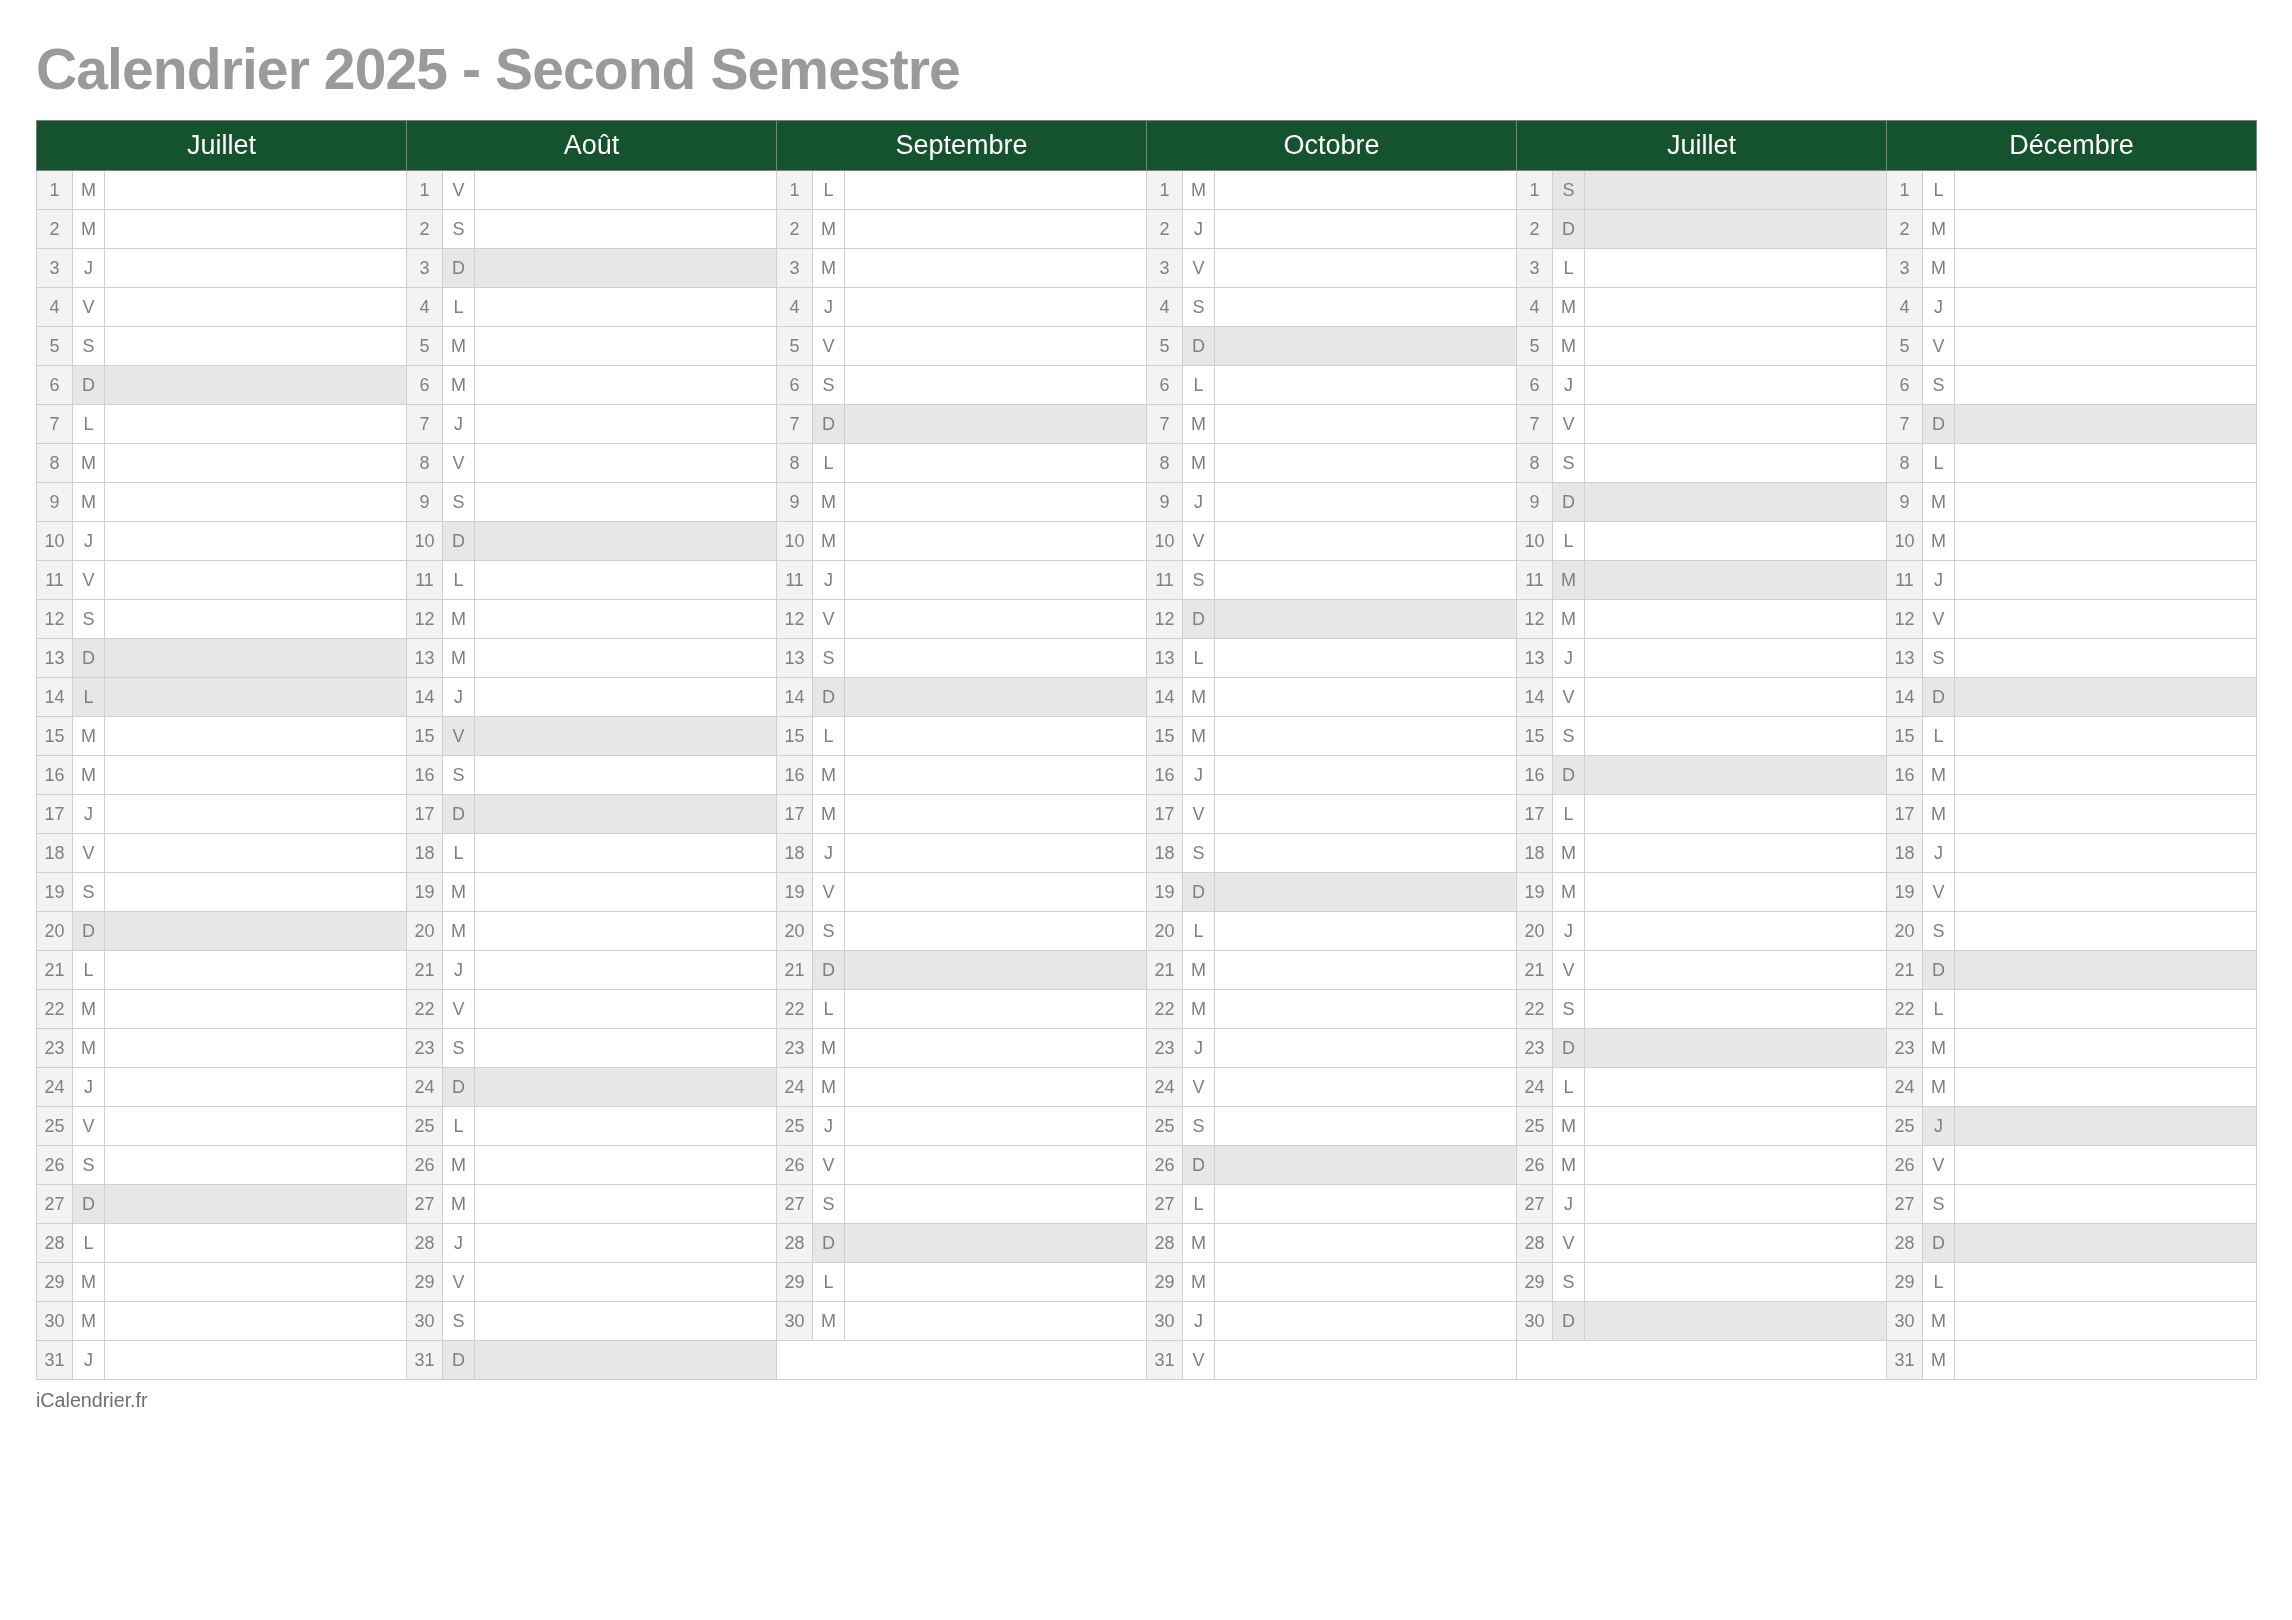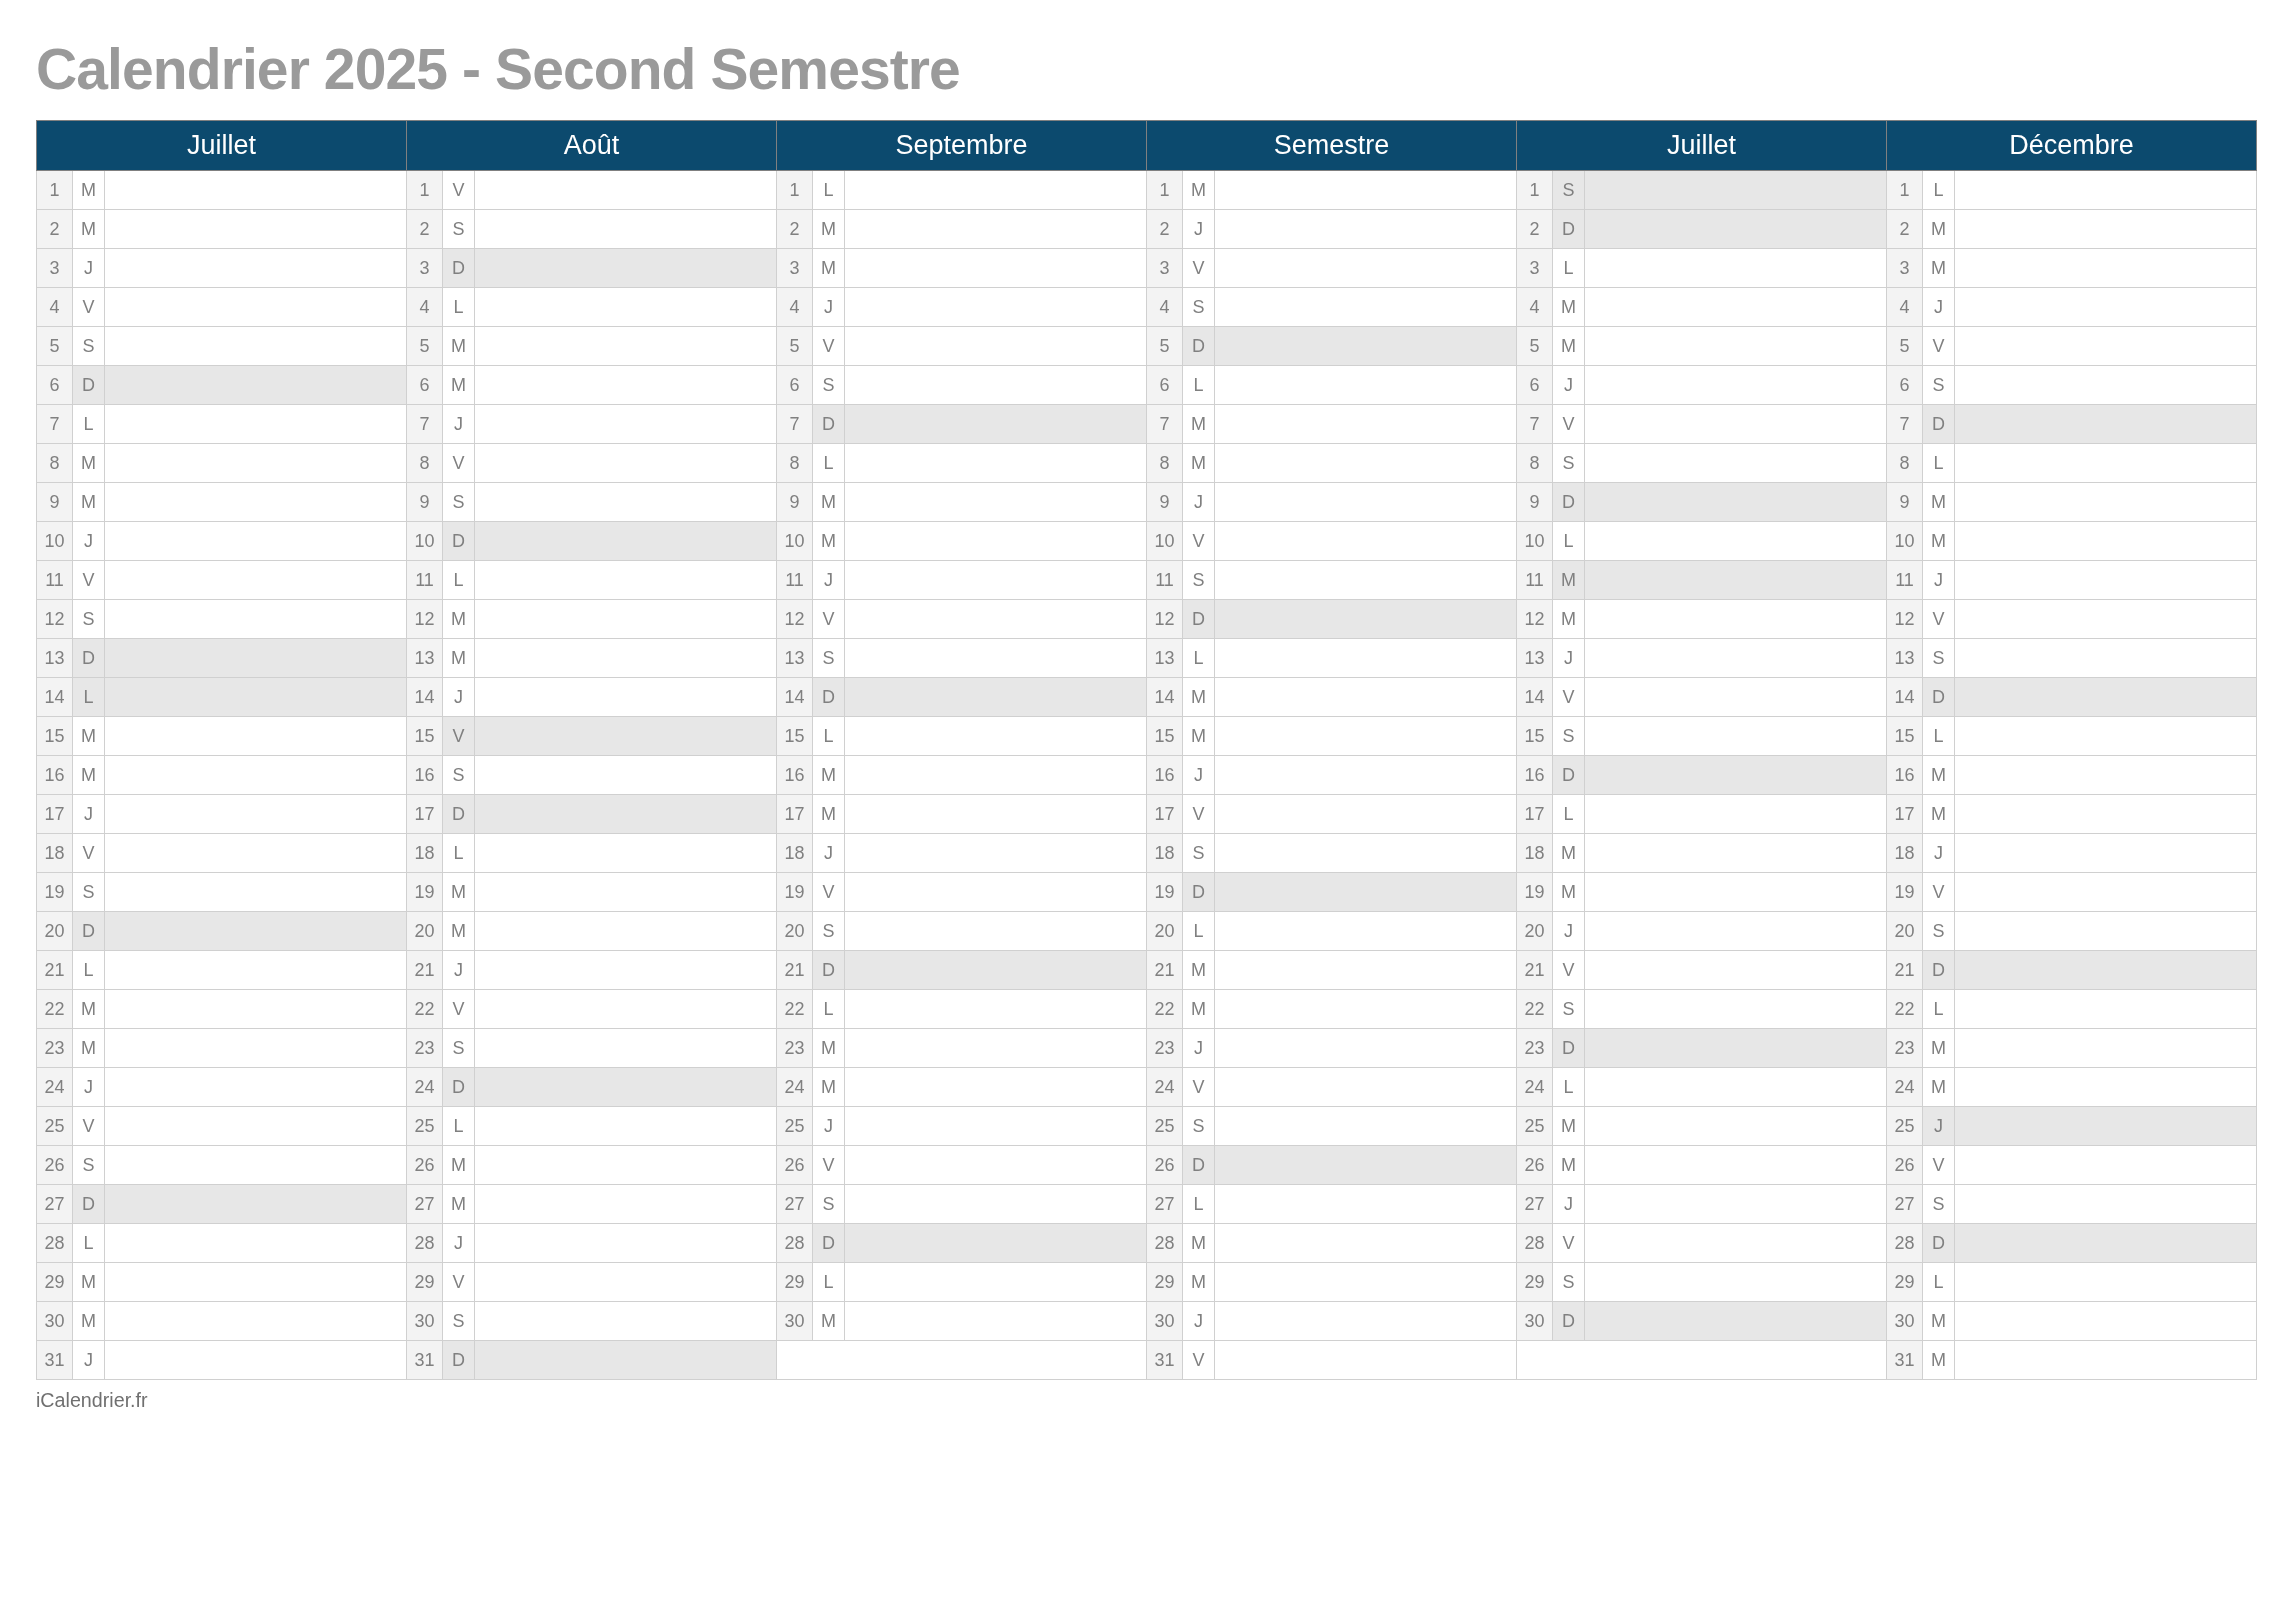--- a/index.html
+++ b/index.html
@@ -15,21 +15,21 @@
     color: #9a9a9a;
     margin-bottom: 18px;
     letter-spacing: -0.9px;
   }
   .calendar-table {
     width: 100%;
     border-collapse: collapse;
     table-layout: fixed;
   }
   .header-row th {
-    background: #0c4a6e;
+    background: #14532d;
     color: #ffffff;
     font-size: 27px;
     font-weight: 400;
     padding: 9px 0;
     text-align: center;
     border: 0.9px solid #808080;
   }
   .day-row td {
     border: 0.9px solid #d0d0d0;
     height: 39px;
@@ -84,21 +84,21 @@
 <body>
 
 <h1 class="title">Calendrier 2025 - Second Semestre</h1>
 
 <table class="calendar-table">
   <thead>
     <tr class="header-row" id="header-row">
         <th>Juillet</th>
         <th>Août</th>
         <th>Septembre</th>
-        <th>Semestre</th>
+        <th>Octobre</th>
         <th>Juillet</th>
         <th>Décembre</th>
       </tr>
   </thead>
   <tbody id="calendar-body">
       <tr class="day-row">
         <td>
           <div class="day-cell">
             <div class="day-num">1</div>
             <div class="day-letter">M</div>

